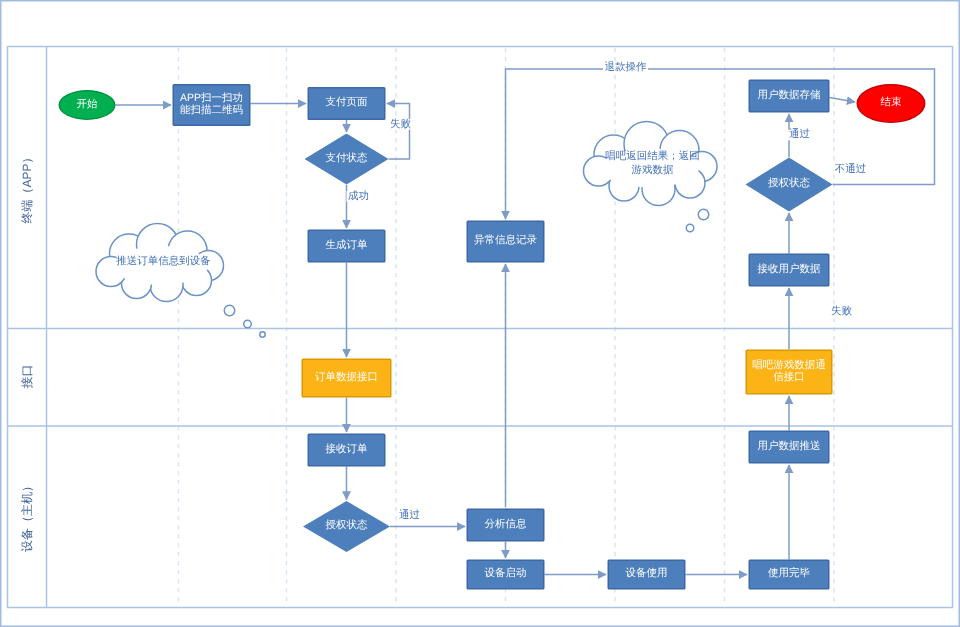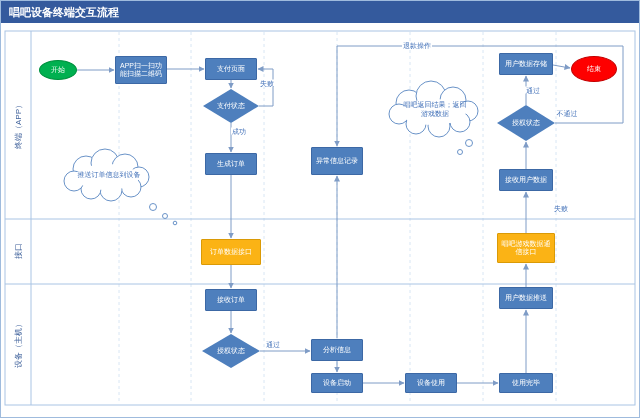--- a/index.html
+++ b/index.html
@@ -14,23 +14,20 @@
   .n-start{background:#00B050;border-radius:50%;border:1px solid #00913F;}
   .n-end{background:#FE0000;border-radius:50%;border:1px solid #C40000;}
   .elabel{position:absolute;transform:translate(-50%,-50%);font-size:7px;color:#4170B8;background:#fff;padding:0 1px;white-space:nowrap;line-height:1;}
   .cloud-text{position:absolute;text-align:center;font-size:7px;line-height:1.25;color:#4170B8;}
 </style>
 </head>
 <body>
 
 <div class="page">
 
-  <div class="titlebar">
-    <span>唱吧设备终端交互流程</span>
-  </div>
 
   <svg class="canvas" viewBox="0 0 640 418" xmlns="http://www.w3.org/2000/svg">
     <defs>
       <marker id="arw" markerWidth="7" markerHeight="7" refX="5.5" refY="3" orient="auto">
         <path d="M0,0 L6,3 L0,6 z" fill="#7F9CC6"></path>
       </marker>
     </defs>
 
     <g stroke="#D8E6F4" stroke-width="1" stroke-dasharray="3 3">
       <line x1="118" y1="31" x2="118" y2="403"></line>

